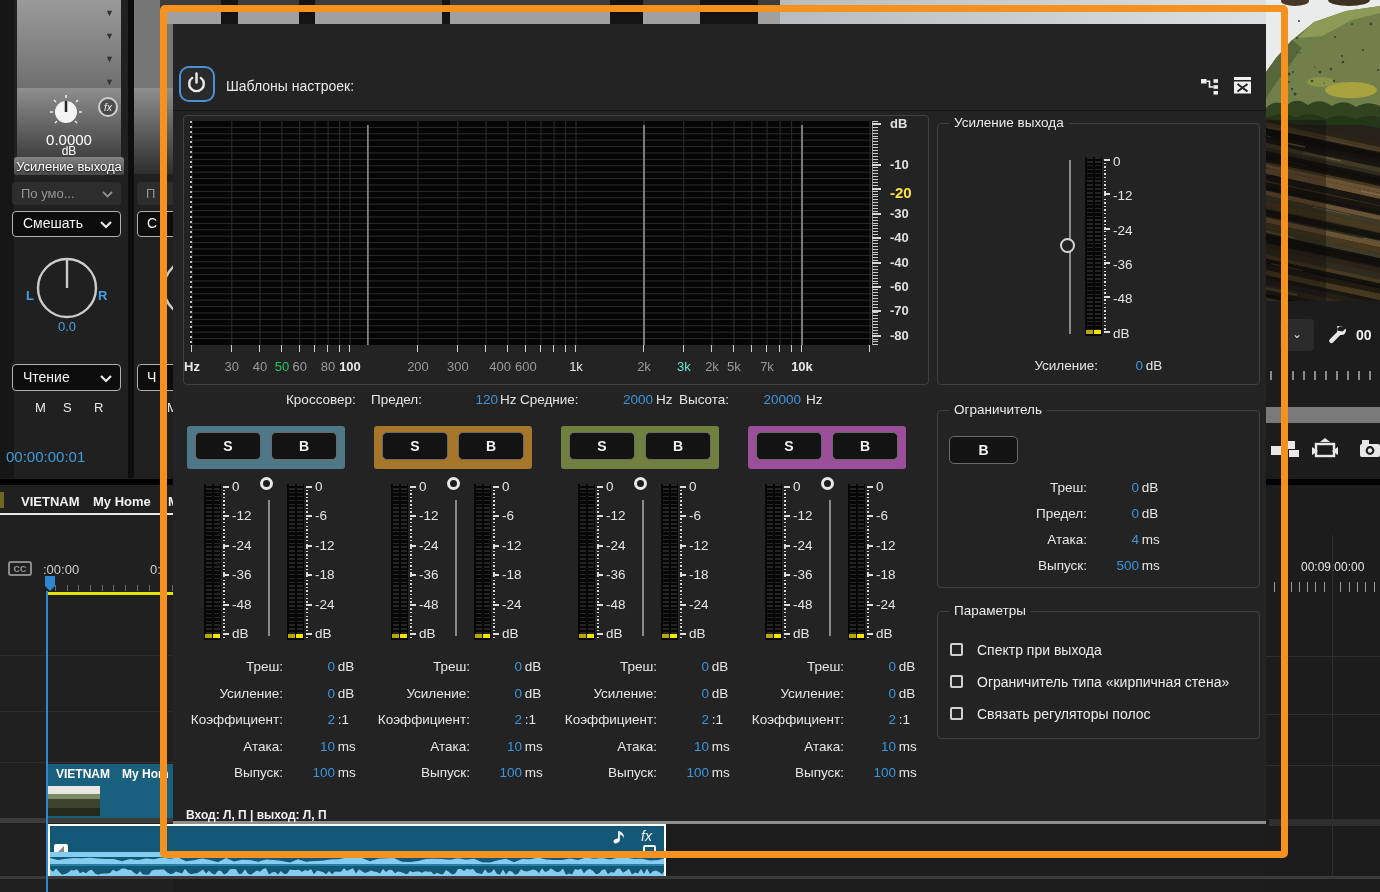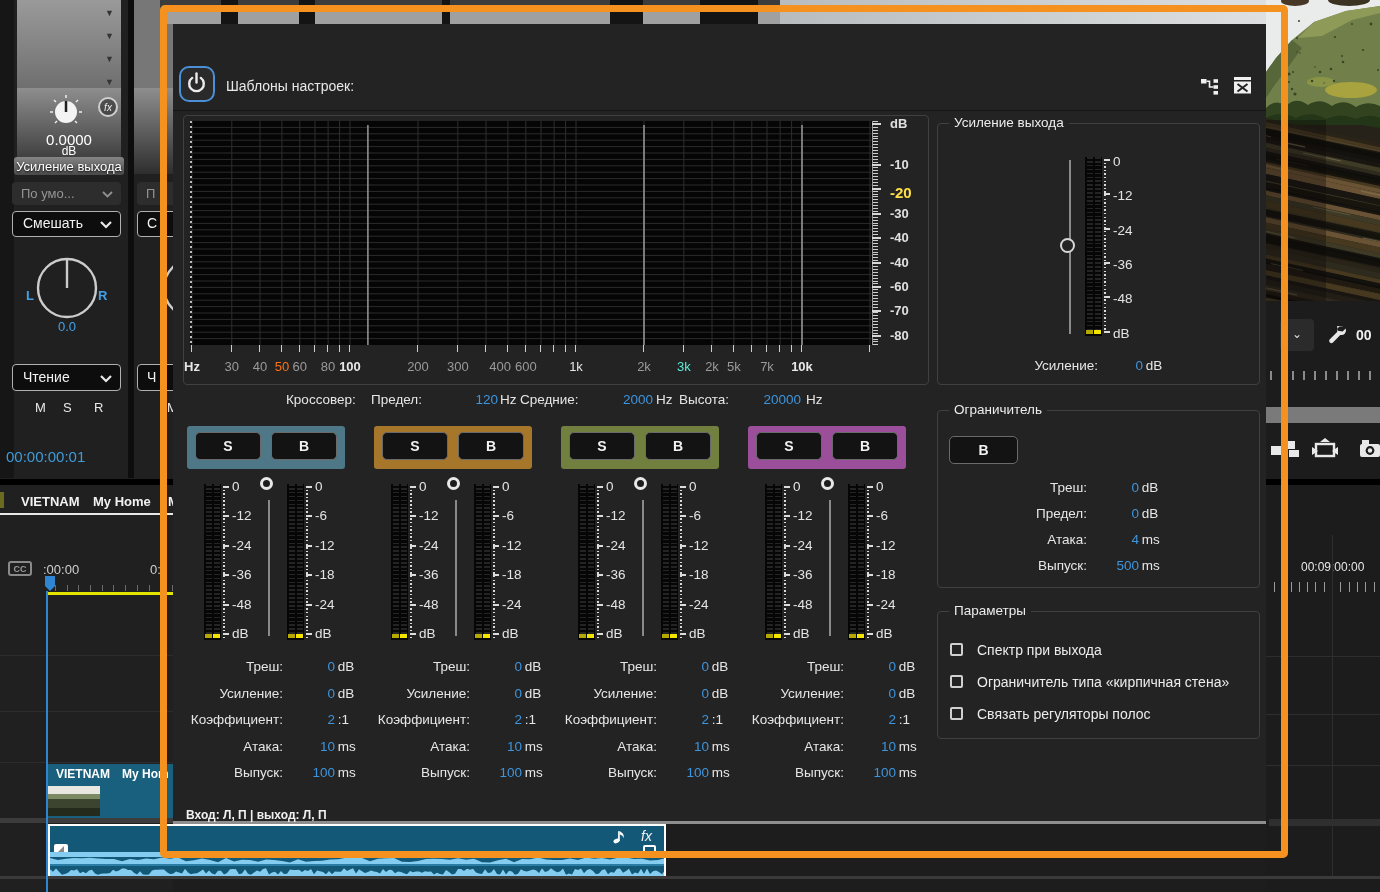--- a/index.html
+++ b/index.html
@@ -428,21 +428,21 @@
       <div style="position:absolute;left:593.0px;top:0;width:1px;height:7px;background:#cfcfcf"></div>
       <div style="position:absolute;left:606.1px;top:0;width:1px;height:7px;background:#cfcfcf"></div>
       <div style="position:absolute;left:617.6px;top:0;width:1px;height:7px;background:#cfcfcf"></div>
       <div style="position:absolute;left:628.0px;top:0;width:1px;height:7px;background:#cfcfcf"></div>
       <div style="position:absolute;left:696.0px;top:0;width:1px;height:7px;background:#cfcfcf"></div>
     </div>
   <div class="abs" style="left:0;top:335px;width:760px;height:16px;font-size:13px;position:absolute">
       <div style="position:absolute;left:-6.0px;top:0;width:50px;text-align:center;color:#e8e8e8;font-weight:bold">Hz</div>
       <div style="position:absolute;left:33.8px;top:0;width:50px;text-align:center;color:#9a9a9a">30</div>
       <div style="position:absolute;left:62.0px;top:0;width:50px;text-align:center;color:#9a9a9a">40</div>
-      <div style="position:absolute;left:83.9px;top:0;width:50px;text-align:center;color:#f97316">50</div>
+      <div style="position:absolute;left:83.9px;top:0;width:50px;text-align:center;color:#22c55e">50</div>
       <div style="position:absolute;left:101.8px;top:0;width:50px;text-align:center;color:#9a9a9a">60</div>
       <div style="position:absolute;left:130.1px;top:0;width:50px;text-align:center;color:#9a9a9a">80</div>
       <div style="position:absolute;left:152.0px;top:0;width:50px;text-align:center;color:#e8e8e8;font-weight:bold">100</div>
       <div style="position:absolute;left:220.0px;top:0;width:50px;text-align:center;color:#9a9a9a">200</div>
       <div style="position:absolute;left:259.8px;top:0;width:50px;text-align:center;color:#9a9a9a">300</div>
       <div style="position:absolute;left:288.0px;top:0;width:50px;text-align:right;color:#9a9a9a">400</div>
       <div style="position:absolute;left:327.8px;top:0;width:50px;text-align:center;color:#9a9a9a">600</div>
       <div style="position:absolute;left:378.0px;top:0;width:50px;text-align:center;color:#e8e8e8;font-weight:normal">1k</div>
       <div style="position:absolute;left:446.0px;top:0;width:50px;text-align:center;color:#9a9a9a">2k</div>
       <div style="position:absolute;left:485.8px;top:0;width:50px;text-align:center;color:#5eead4">3k</div>

